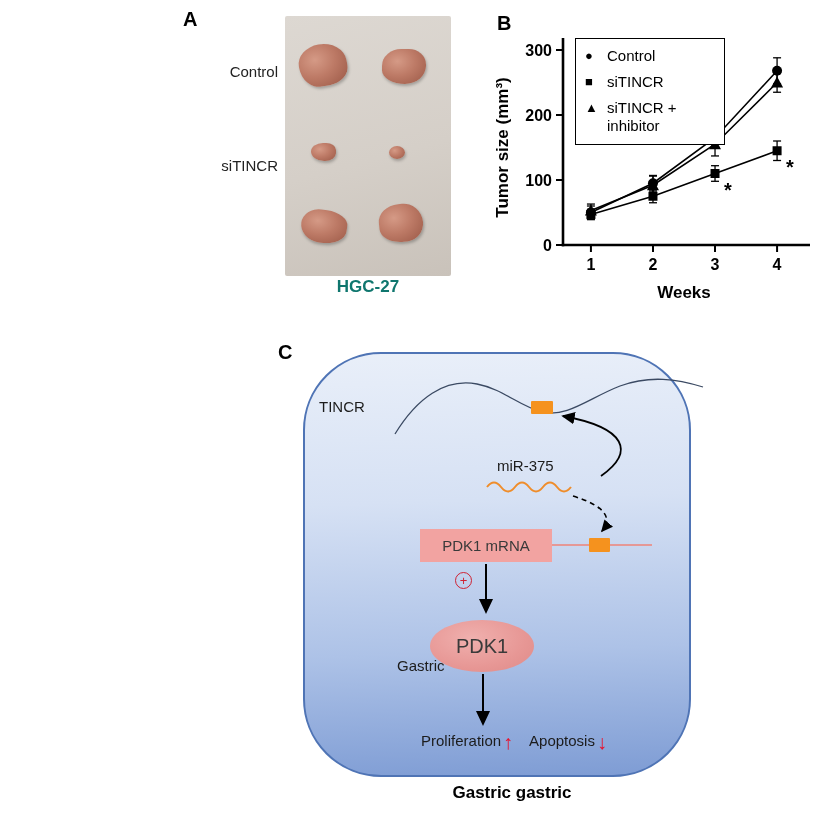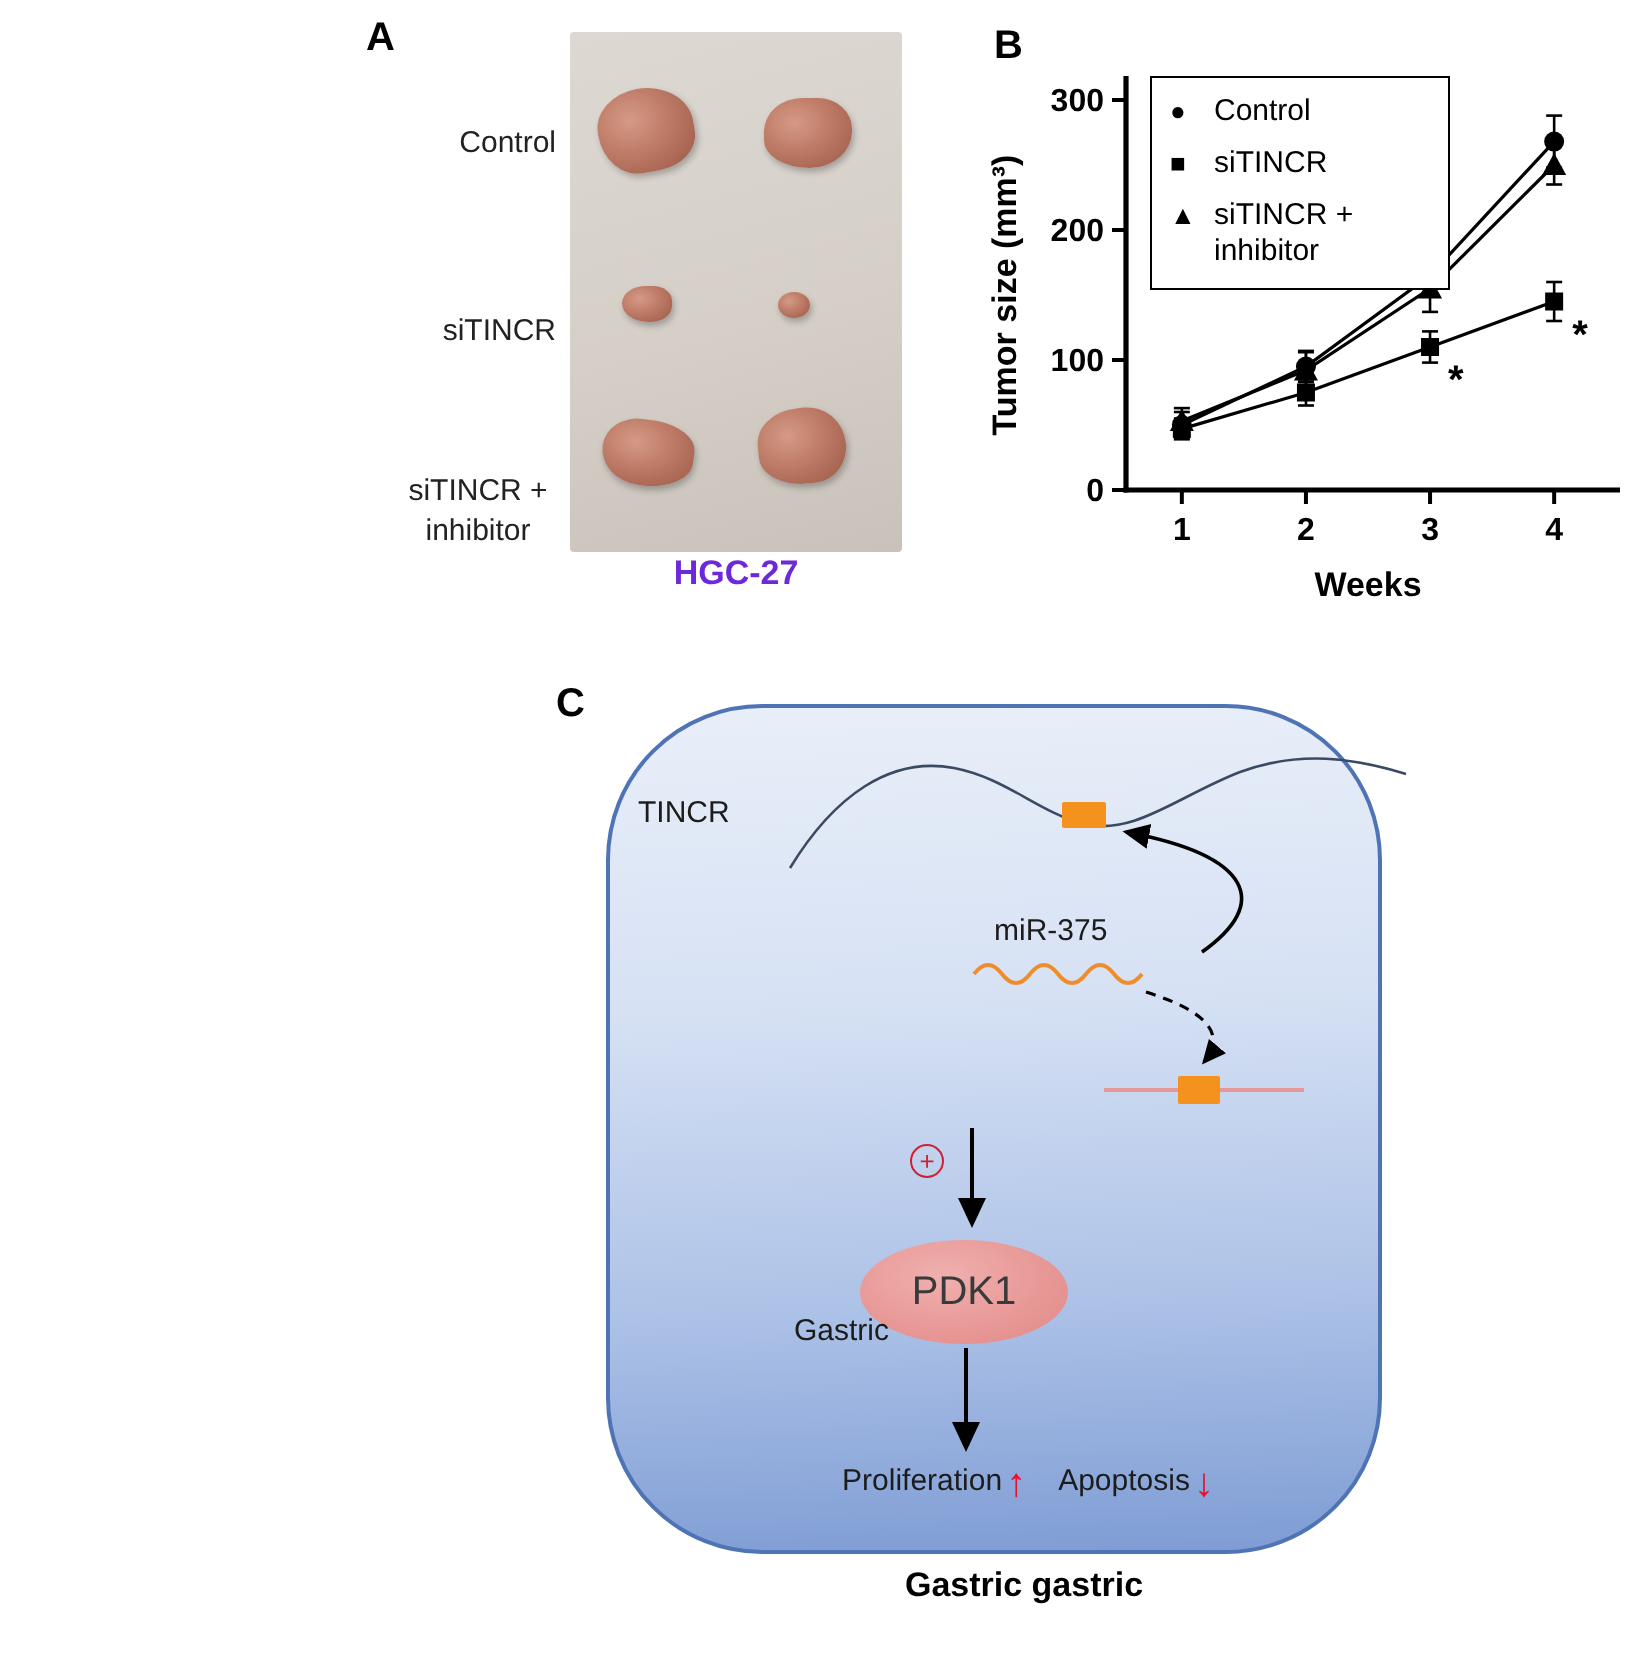--- a/index.html
+++ b/index.html
@@ -12,21 +12,21 @@
   .photo { position:absolute; left:285px; top:16px; width:166px; height:260px;
            background:linear-gradient(165deg,#ddd8d2 0%,#d5cfc8 55%,#c9c2ba 100%);
            border-radius:2px; }
   .tumor { position:absolute;
            background:radial-gradient(ellipse at 35% 35%, #d59a86 0%, #bd7a66 45%, #9a5846 100%);
            box-shadow:1px 2px 3px rgba(0,0,0,0.25); }
   .row-label { position:absolute; font-size:15px; color:#222; }
   .ra-right { text-align:right; }
   .ra-center { text-align:center; white-space:pre-line; line-height:1.35; }
   .photo-caption { position:absolute; left:285px; top:277px; width:166px; text-align:center;
-                   font-size:17px; font-weight:bold; color:#6d28d9; }
+                   font-size:17px; font-weight:bold; color:#0f766e; }
 
   
   .panel-b { position:absolute; left:488px; top:8px; width:327px; height:300px; }
   .chart-svg { position:absolute; left:0; top:0; }
   .chart-svg text { font-family:"Liberation Sans", sans-serif; fill:#000; }
   .legend { position:absolute; left:87px; top:30px; width:150px; background:#fff;
             border:1.5px solid #000; padding:8px 9px; display:flex; flex-direction:column; gap:7px; }
   .legend-row { display:flex; gap:7px; align-items:flex-start; }
   .legend-marker { width:15px; font-size:13px; line-height:1.4; color:#000; flex:none; }
   .legend-label { font-size:15px; font-weight:500; color:#000; line-height:1.25; }
@@ -71,22 +71,20 @@
     <div class="tumor" style="left:14px; top:28px; width:48px; height:42px; border-radius:55% 60% 50% 45%/50% 55% 45% 60%; transform:rotate(-10deg);"></div>
     <div class="tumor" style="left:97px; top:33px; width:44px; height:35px; border-radius:50% 45% 55% 60%/55% 50% 60% 45%;"></div>
     <div class="tumor" style="left:26px; top:127px; width:25px; height:18px; border-radius:55% 45% 50% 60%;"></div>
     <div class="tumor" style="left:104px; top:130px; width:16px; height:13px; border-radius:50%;"></div>
     <div class="tumor" style="left:16px; top:194px; width:46px; height:33px; border-radius:45% 55% 60% 50%/55% 45% 50% 60%; transform:rotate(8deg);"></div>
     <div class="tumor" style="left:94px; top:188px; width:44px; height:38px; border-radius:55% 50% 45% 60%/50% 60% 55% 45%; transform:rotate(-6deg);"></div>
   </div>
 
   <div class="row-label ra-right" style="left:160px; top:63px; width:118px;">Control</div>
   <div class="row-label ra-right" style="left:160px; top:157px; width:118px;">siTINCR</div>
-  <div class="row-label ra-center" style="left:179px; top:236px; width:120px;">siTINCR +
-inhibitor</div>
 
   <div class="photo-caption">HGC-27</div>
 
   <div class="panel-b">
     <div class="panel-label" style="left:9px; top:4px;">B</div>
     <svg class="chart-svg" width="327" height="300" viewBox="0 0 327 300">
         <line x1="75" y1="30" x2="75" y2="238.3" stroke="#000" stroke-width="2.6"></line>
         <line x1="73.7" y1="237" x2="322" y2="237" stroke="#000" stroke-width="2.6"></line>
         <line x1="68" y1="237" x2="75" y2="237" stroke="#000" stroke-width="2"></line>
         <text x="64" y="242.5" text-anchor="end" font-size="16" font-weight="bold">0</text>
@@ -191,20 +189,21 @@
       <path d="M 182 133 q 7 -9 14 0 q 7 9 14 0 q 7 -9 14 0 q 7 9 14 0 q 7 -9 14 0 q 7 9 14 0" fill="none" stroke="#ef8d2b" stroke-width="2"></path>
       <path d="M 268 142 C 300 152 308 164 297 177" fill="none" stroke="#000" stroke-width="1.6" stroke-dasharray="5 4" marker-end="url(#arrow)"></path>
       <line x1="247" y1="191" x2="347" y2="191" stroke="#e59896" stroke-width="2"></line>
       <rect x="284" y="184" width="21" height="14" rx="1" fill="#f5921e"></rect>
       <line x1="181" y1="210" x2="181" y2="258" stroke="#000" stroke-width="2" marker-end="url(#arrow)"></line>
       <line x1="178" y1="320" x2="178" y2="370" stroke="#000" stroke-width="2" marker-end="url(#arrow)"></line>
     </svg>
 
     <div class="c-text" style="left:14px; top:44px;">TINCR</div>
     <div class="c-text" style="left:192px; top:103px;text-align:right;">miR-375</div>
+    <div class="mrna-box">PDK1 mRNA</div>
     <div class="plus-circle">+</div>
     <div class="pdk1-ellipse">PDK1</div>
     <div class="c-text" style="left:92px; top:303px;">Gastric</div>
 
     <div class="effects-row">
       <span>Proliferation</span>
       <span class="red-arrow">↑</span>
       <span class="effects-gap"></span>
       <span>Apoptosis</span>
       <span class="red-arrow">↓</span>

